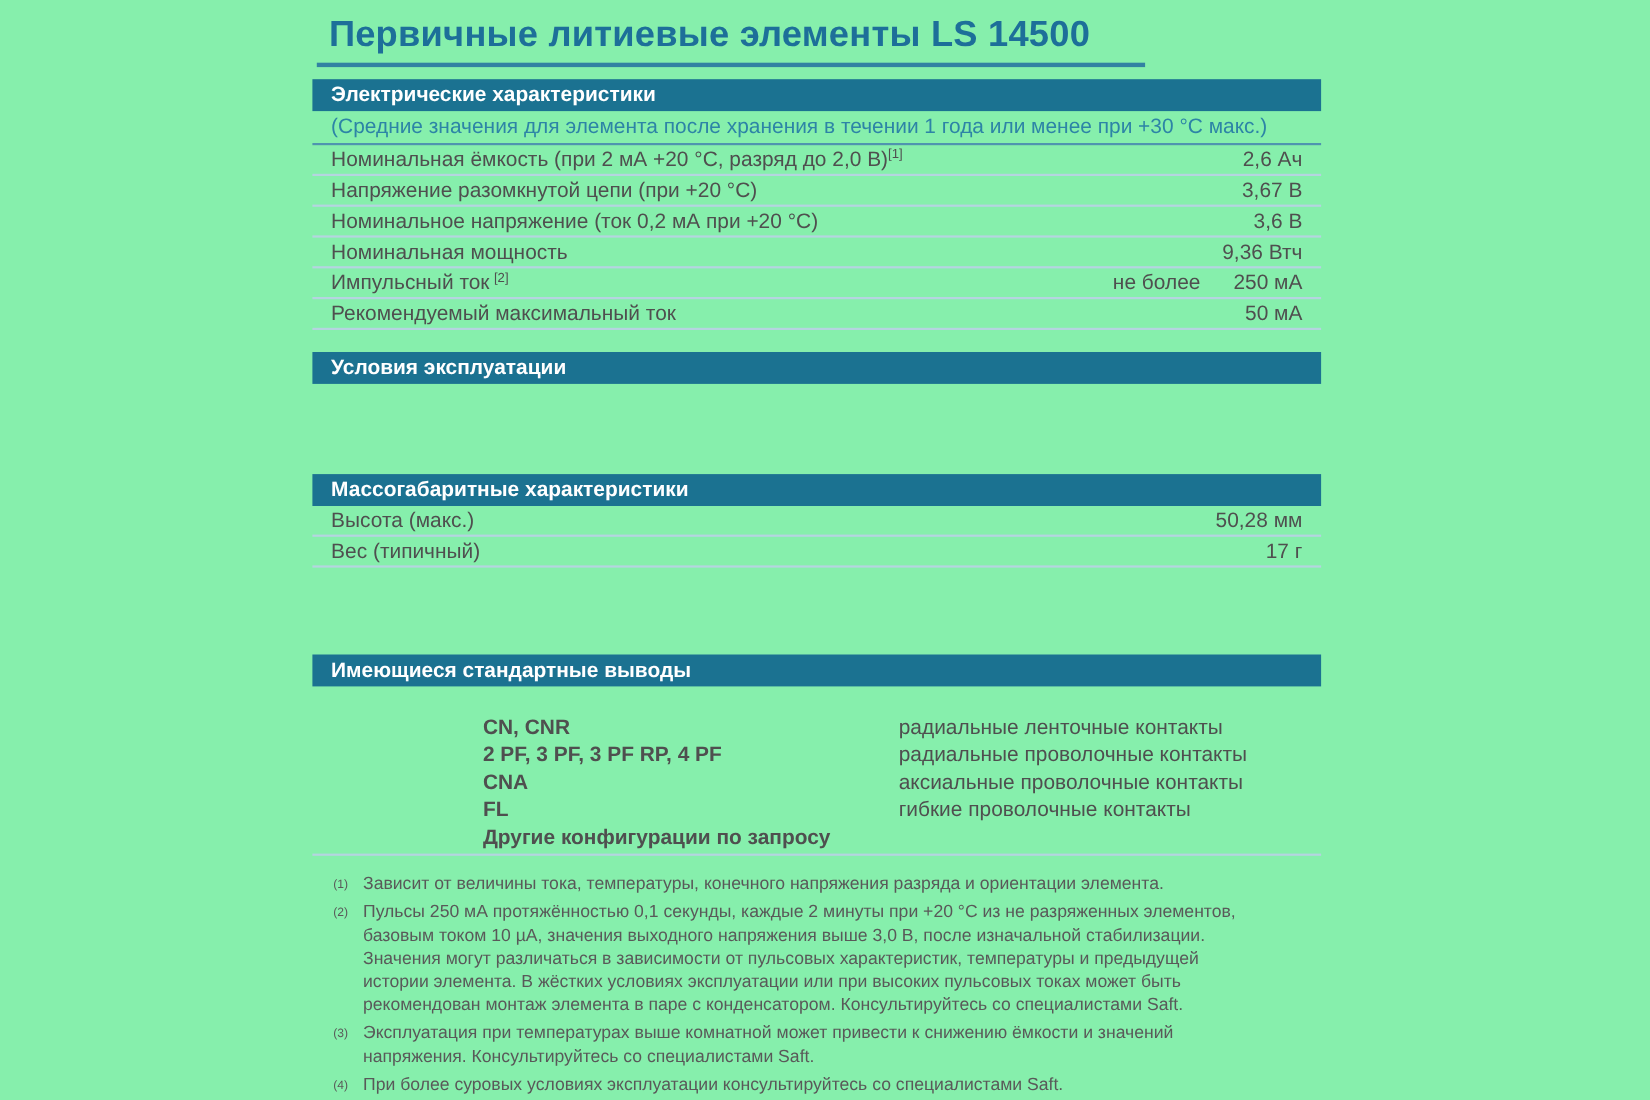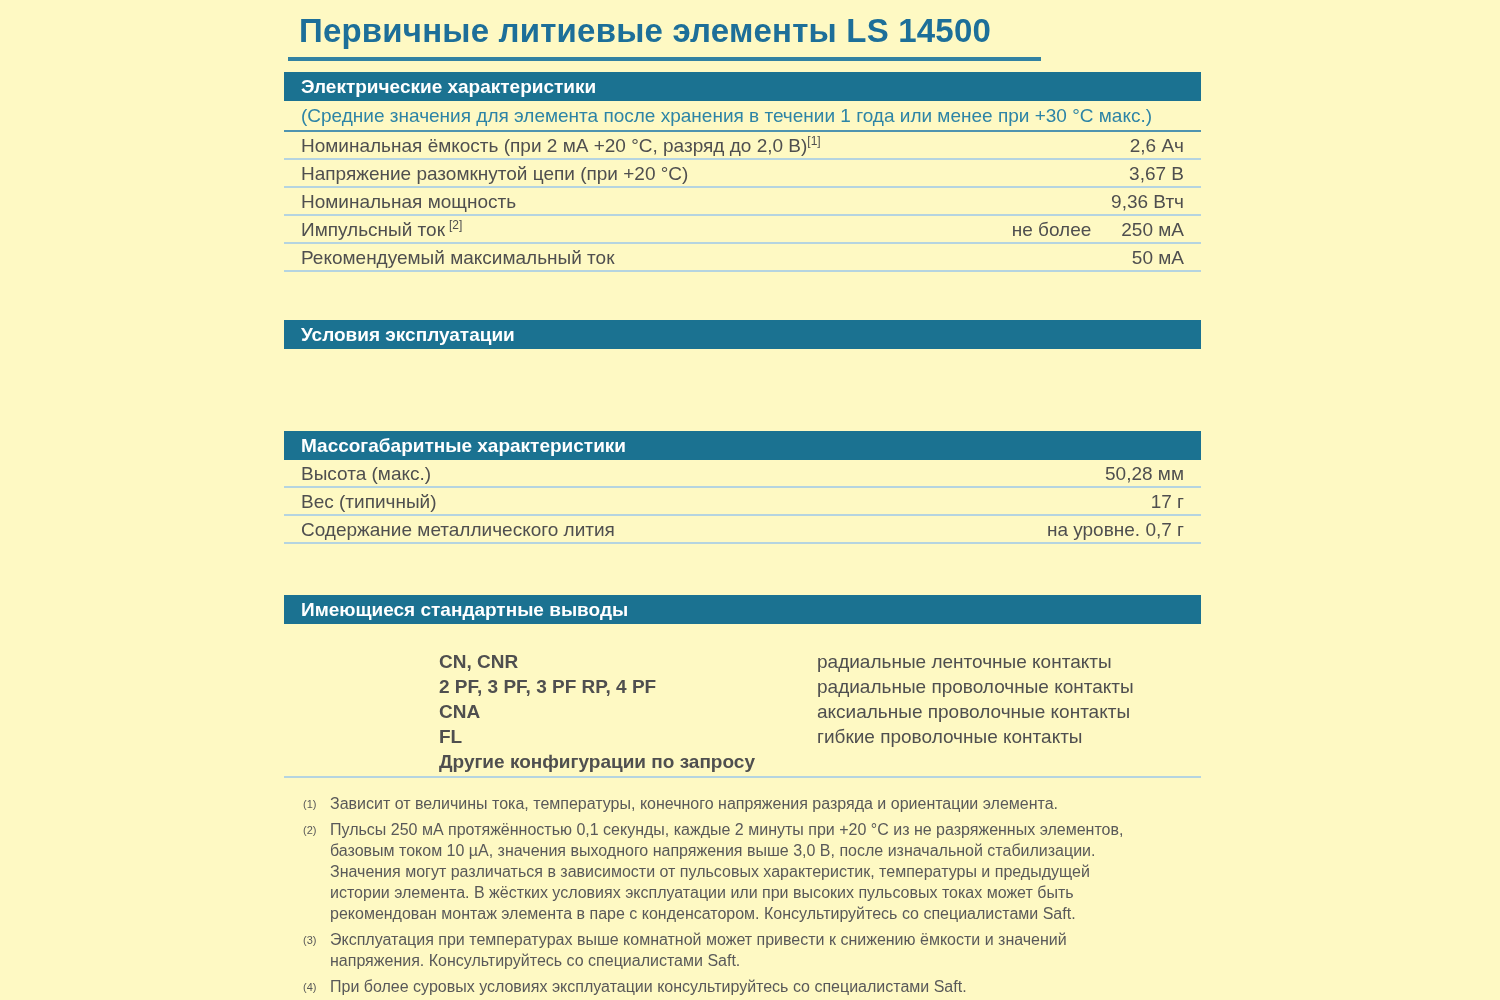--- a/index.html
+++ b/index.html
@@ -1,17 +1,17 @@
 <!DOCTYPE html>
 <html><head>
 <meta charset="utf-8">
 <style>
   html,body { margin:0; padding:0; background:#ffffff; }
   .page {
-    position:relative; width:1500px; height:1000px; background:#fef9c3;
+    position:relative; width:1500px; height:1000px; background:#86efac;
     font-family:"Liberation Sans", sans-serif; overflow:hidden;
   }
   .title {
     position:absolute; left:299px; top:12px; margin:0;
     font-size:33px; font-weight:bold; color:#1d6f99; letter-spacing:0.2px;
     white-space:nowrap;
   }
   .title-underline {
     position:absolute; left:288px; top:57px; width:753px; height:4px;
     background:#3282a2;
@@ -62,20 +62,24 @@
 
     <div class="row">
       <span class="lbl"><span>Номинальная ёмкость (при 2 мА +20 °C, разряд до 2,0 В)</span><sup>[1]</sup></span>
       <span class="val">2,6 Ач</span>
     </div>
     <div class="row">
       <span class="lbl">Напряжение разомкнутой цепи (при +20 °C)</span>
       <span class="val">3,67 В</span>
     </div>
     <div class="row">
+      <span class="lbl">Номинальное напряжение (ток 0,2 мА при +20 °C)</span>
+      <span class="val">3,6 В</span>
+    </div>
+    <div class="row">
       <span class="lbl">Номинальная мощность</span>
       <span class="val">9,36 Втч</span>
     </div>
     <div class="row">
       <span class="lbl"><span>Импульсный ток</span><sup class="sp">[2]</sup></span>
       <span class="valgrp">
           <span>не более</span>
           <span>250 мА</span>
         </span>
     </div>
@@ -91,24 +95,20 @@
 
   <section class="sec" style="top:431px">
     <div class="bar">Массогабаритные характеристики</div>
     <div class="row">
       <span class="lbl">Высота (макс.)</span>
       <span class="val">50,28 мм</span>
     </div>
     <div class="row">
       <span class="lbl">Вес (типичный)</span>
       <span class="val">17 г</span>
-    </div>
-    <div class="row">
-      <span class="lbl">Содержание металлического лития</span>
-      <span class="val">на уровне. 0,7 г</span>
     </div>
   </section>
 
   <section class="sec" style="top:595px">
     <div class="bar">Имеющиеся стандартные выводы</div>
     <div class="terms">
       <div class="term-row">
         <span class="code">CN, CNR</span>
         <span class="desc">радиальные ленточные контакты</span>
       </div>

